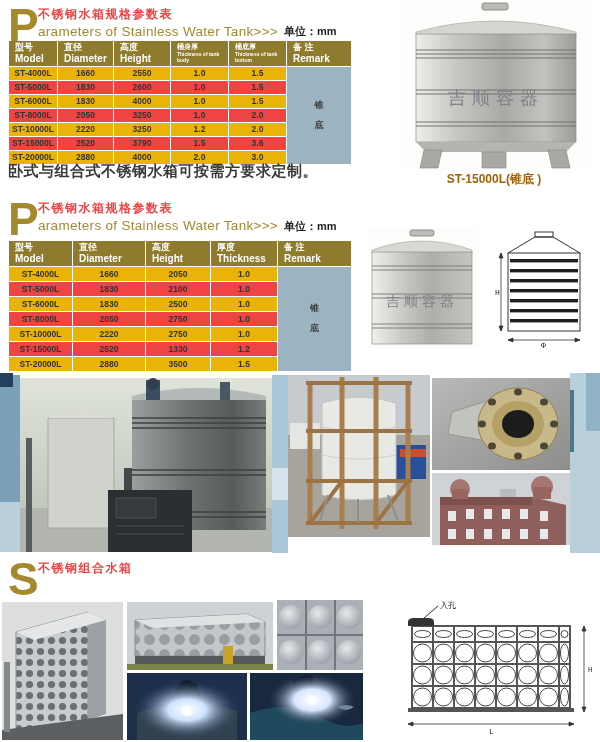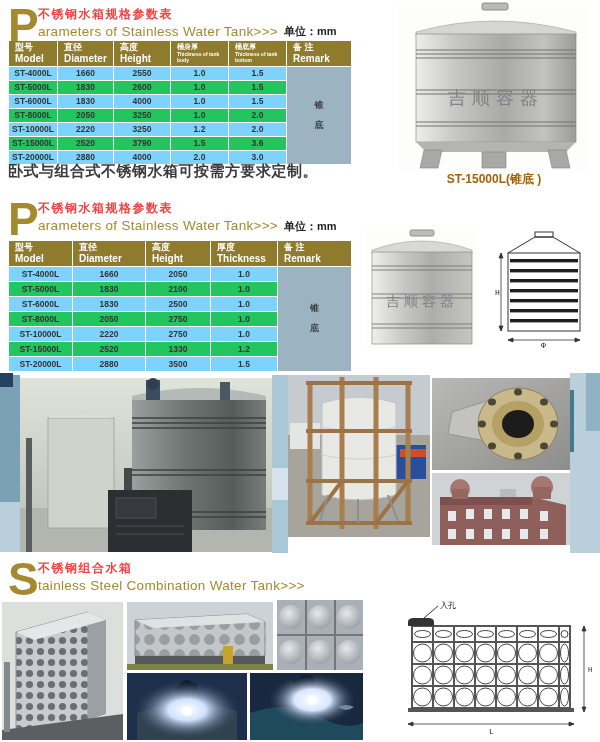--- a/index.html
+++ b/index.html
@@ -20,22 +20,22 @@
              table-layout:fixed;}
   table.spec th{background:#8e7b2e;color:#fff;text-align:left;vertical-align:middle;
                 padding:1px 0 1px 6px;font-weight:700;margin-left:13px;}
   .th-cn{font-size:9px;line-height:1.25;}
   .th-en{font-size:10px;line-height:1.15;font-weight:700;}
   .th-en.small{font-size:5px;}
   .th-cn.small{font-size:7px;}
   table.spec td{font-size:8.5px;color:#333;text-align:center;padding:0;height:13px;
                 font-weight:600;}
   #table2 td{height:14px;}
-  tr.odd td{background:#7dd3fc;}
-  tr.even td{background:#22c55e;}
+  tr.odd td{background:#eab308;}
+  tr.even td{background:#ef4444;}
   td.model-col{text-align:left;padding-left:8px;}
   td.remark-cell{background:#9cb4c2 !important;vertical-align:middle;}
   td.remark-cell div{font-size:9px;color:#3f3f3f;font-weight:700;margin:7px 0;}
 
   .note{position:absolute;font-size:15px;color:#3a3a3a;font-weight:600;
         letter-spacing:.5px;}
 
   .caption{position:absolute;text-align:center;font-size:12px;font-weight:700;
            color:#a16207;}
 
@@ -471,21 +471,20 @@
         <rect x="88" y="56" width="8" height="10"></rect>
           <rect x="108" y="56" width="8" height="10"></rect>
       </g>
     </svg>
   </div>
 
   <div class="sec-header" style="top:560px;">
     <div class="initial">S</div>
     <div class="titles">
       <div class="title-cn">不锈钢组合水箱</div>
-      <div class="title-en">tainless Steel  Combination Water Tank&gt;&gt;&gt;</div>
     </div>
   </div>
 
   <div class="photo" style="left:2px;top:602px;width:121px;height:138px;">
     <svg width="121" height="138" viewBox="0 0 121 138">
       <defs>
         <pattern id="dimples1" width="11" height="11" patternUnits="userSpaceOnUse">
           <rect width="11" height="11" fill="#c8ccd0"></rect>
           <circle cx="5.5" cy="5.5" r="3.6" fill="#6a6f74"></circle>
         </pattern>

